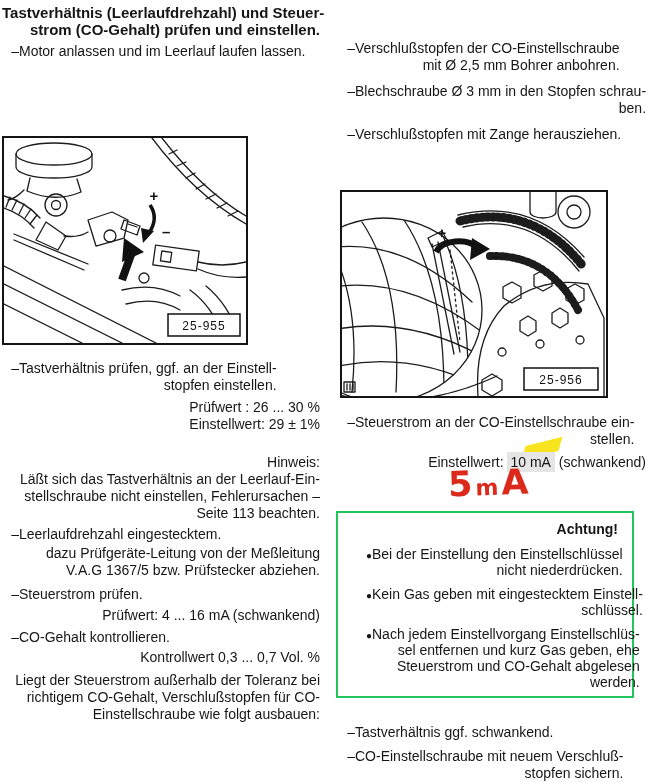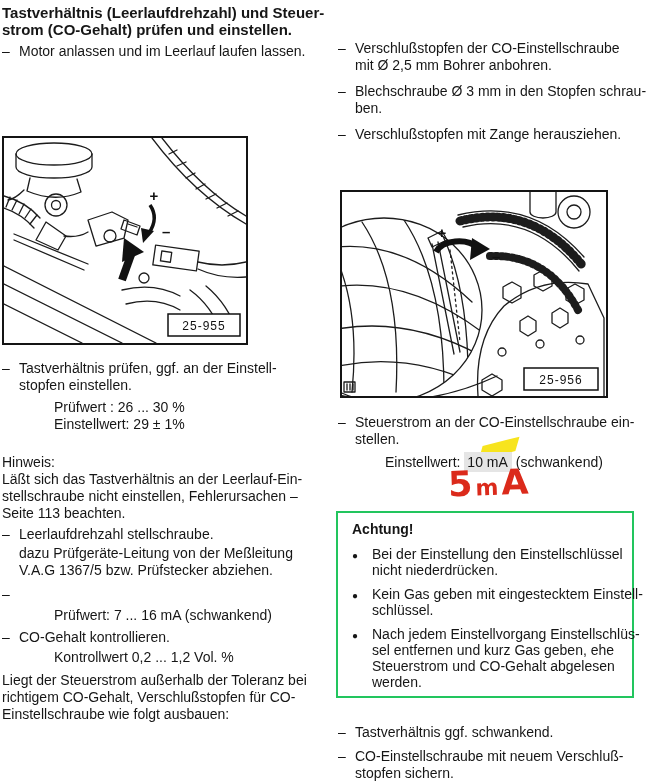--- a/index.html
+++ b/index.html
@@ -2,21 +2,21 @@
 <html><head>
 <meta charset="utf-8">
 <style>
   html,body{margin:0;padding:0;}
   body{
     width:646px;height:782px;position:relative;overflow:hidden;
     background:#ffffff;color:#161616;
     font-family:"Liberation Sans",sans-serif;
     font-size:14px;line-height:17px;
   }
-  .col{position:absolute;}
+  .col{position:absolute;text-align:right;}
   .col-left{left:2px;top:4px;width:318px;}
   .col-right{left:338px;top:40px;width:308px;}
   .pre{white-space:pre;}
   .title{font-weight:bold;font-size:15px;line-height:17px;white-space:pre;margin:0;}
   .bullet{display:flex;align-items:flex-start;}
   .dash{width:17px;flex:none;}
   .ind{margin-left:52px;}
   .hinweis-h{font-weight:normal;margin-top:21px;}
   .fig{border:2px solid #141414;background:#fff;}
   .fig1{width:242px;height:205px;margin-top:76px;}
@@ -114,35 +114,36 @@
   <div class="pre ind mt5">Prüfwert : 26 ... 30 %
 Einstellwert: 29 ± 1%</div>
 
   <div class="hinweis-h">Hinweis:</div>
   <div class="pre">Läßt sich das Tastverhältnis an der Leerlauf-Ein-
 stellschraube nicht einstellen, Fehlerursachen –
 Seite 113 beachten.</div>
 
   <div class="bullet mt4">
     <span class="dash">–</span>
-    <span class="pre">Leerlaufdrehzahl stellschraube.</span>
+    <span class="pre">Leerlaufdrehzahl eingestecktem.</span>
   </div>
   <div class="pre dazu">dazu Prüfgeräte-Leitung von der Meßleitung
 V.A.G 1367/5 bzw. Prüfstecker abziehen.</div>
 
   <div class="bullet mt7">
     <span class="dash">–</span>
-  </div>
-  <div class="pre ind mt4">Prüfwert: 7 ... 16 mA (schwankend)</div>
+    <span class="pre">Steuerstrom prüfen.</span>
+  </div>
+  <div class="pre ind mt4">Prüfwert: 4 ... 16 mA (schwankend)</div>
 
   <div class="bullet mt5">
     <span class="dash">–</span>
     <span class="pre">CO-Gehalt kontrollieren.</span>
   </div>
-  <div class="pre ind mt3">Kontrollwert 0,2 ... 1,2 Vol. %</div>
+  <div class="pre ind mt3">Kontrollwert 0,3 ... 0,7 Vol. %</div>
 
   <div class="pre mt6">Liegt der Steuerstrom außerhalb der Toleranz bei
 richtigem CO-Gehalt, Verschlußstopfen für CO-
 Einstellschraube wie folgt ausbauen:</div>
 
 </div>
 
 <div class="col col-right">
 
   <div class="bullet">

